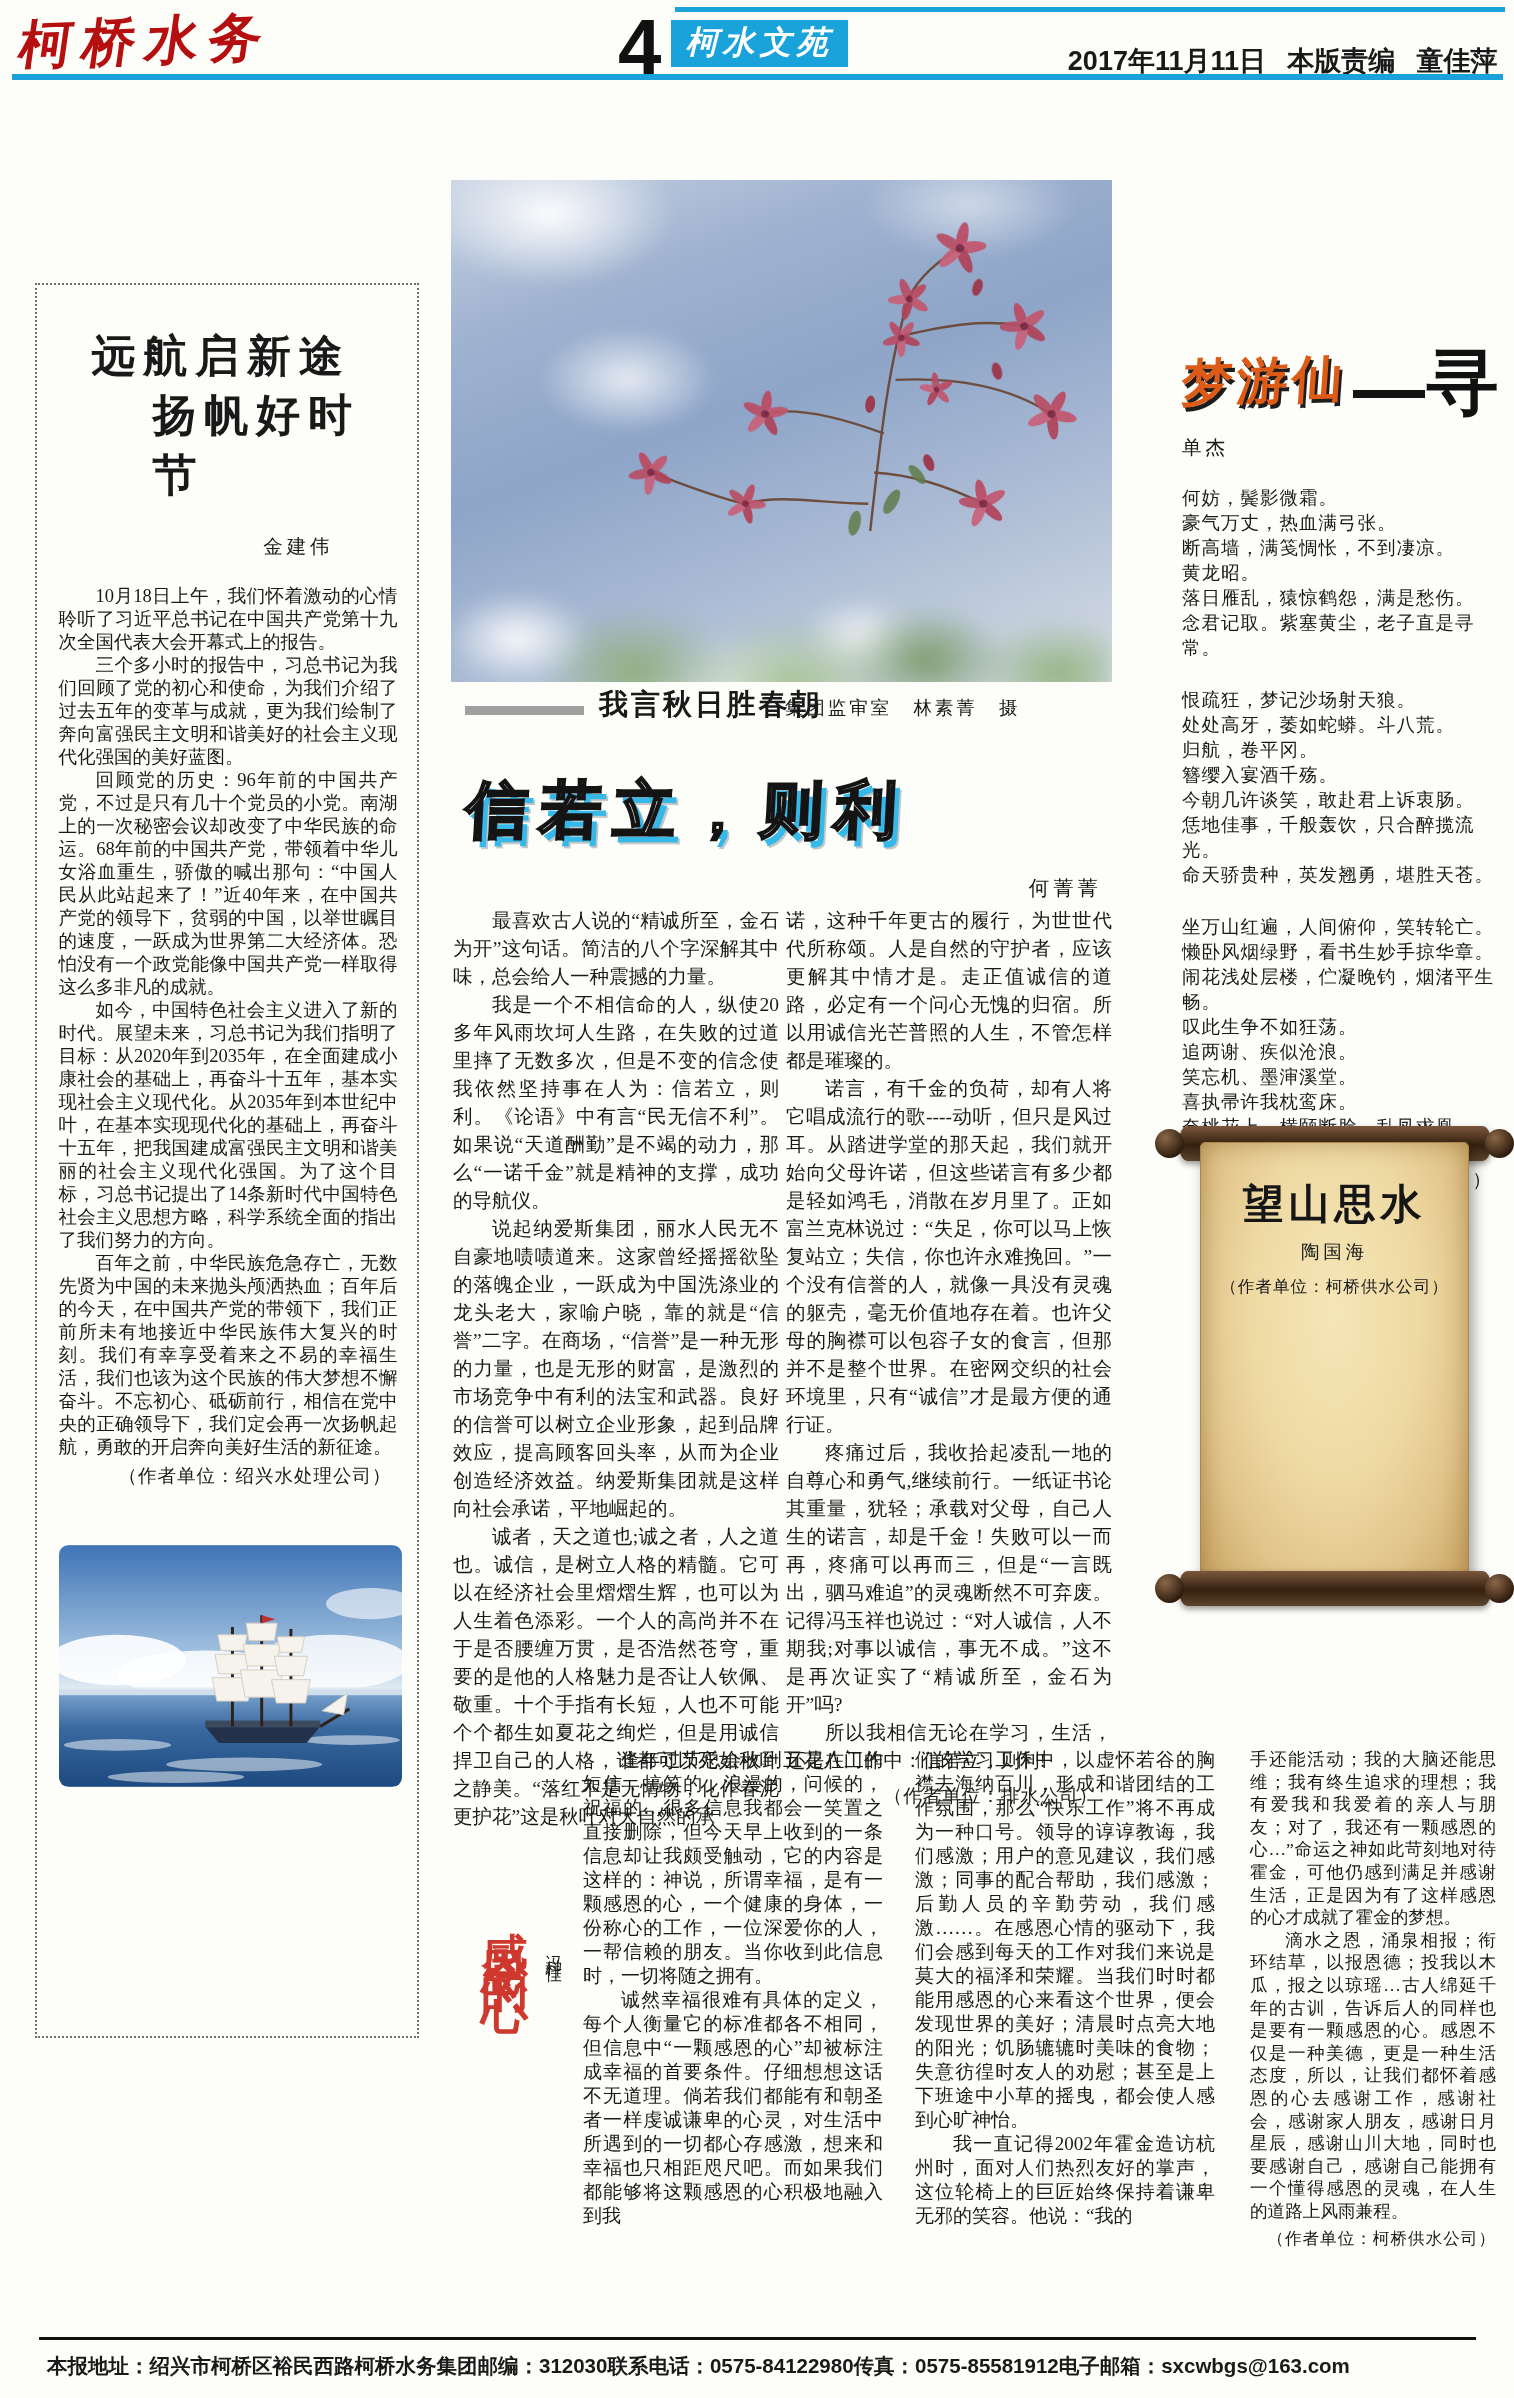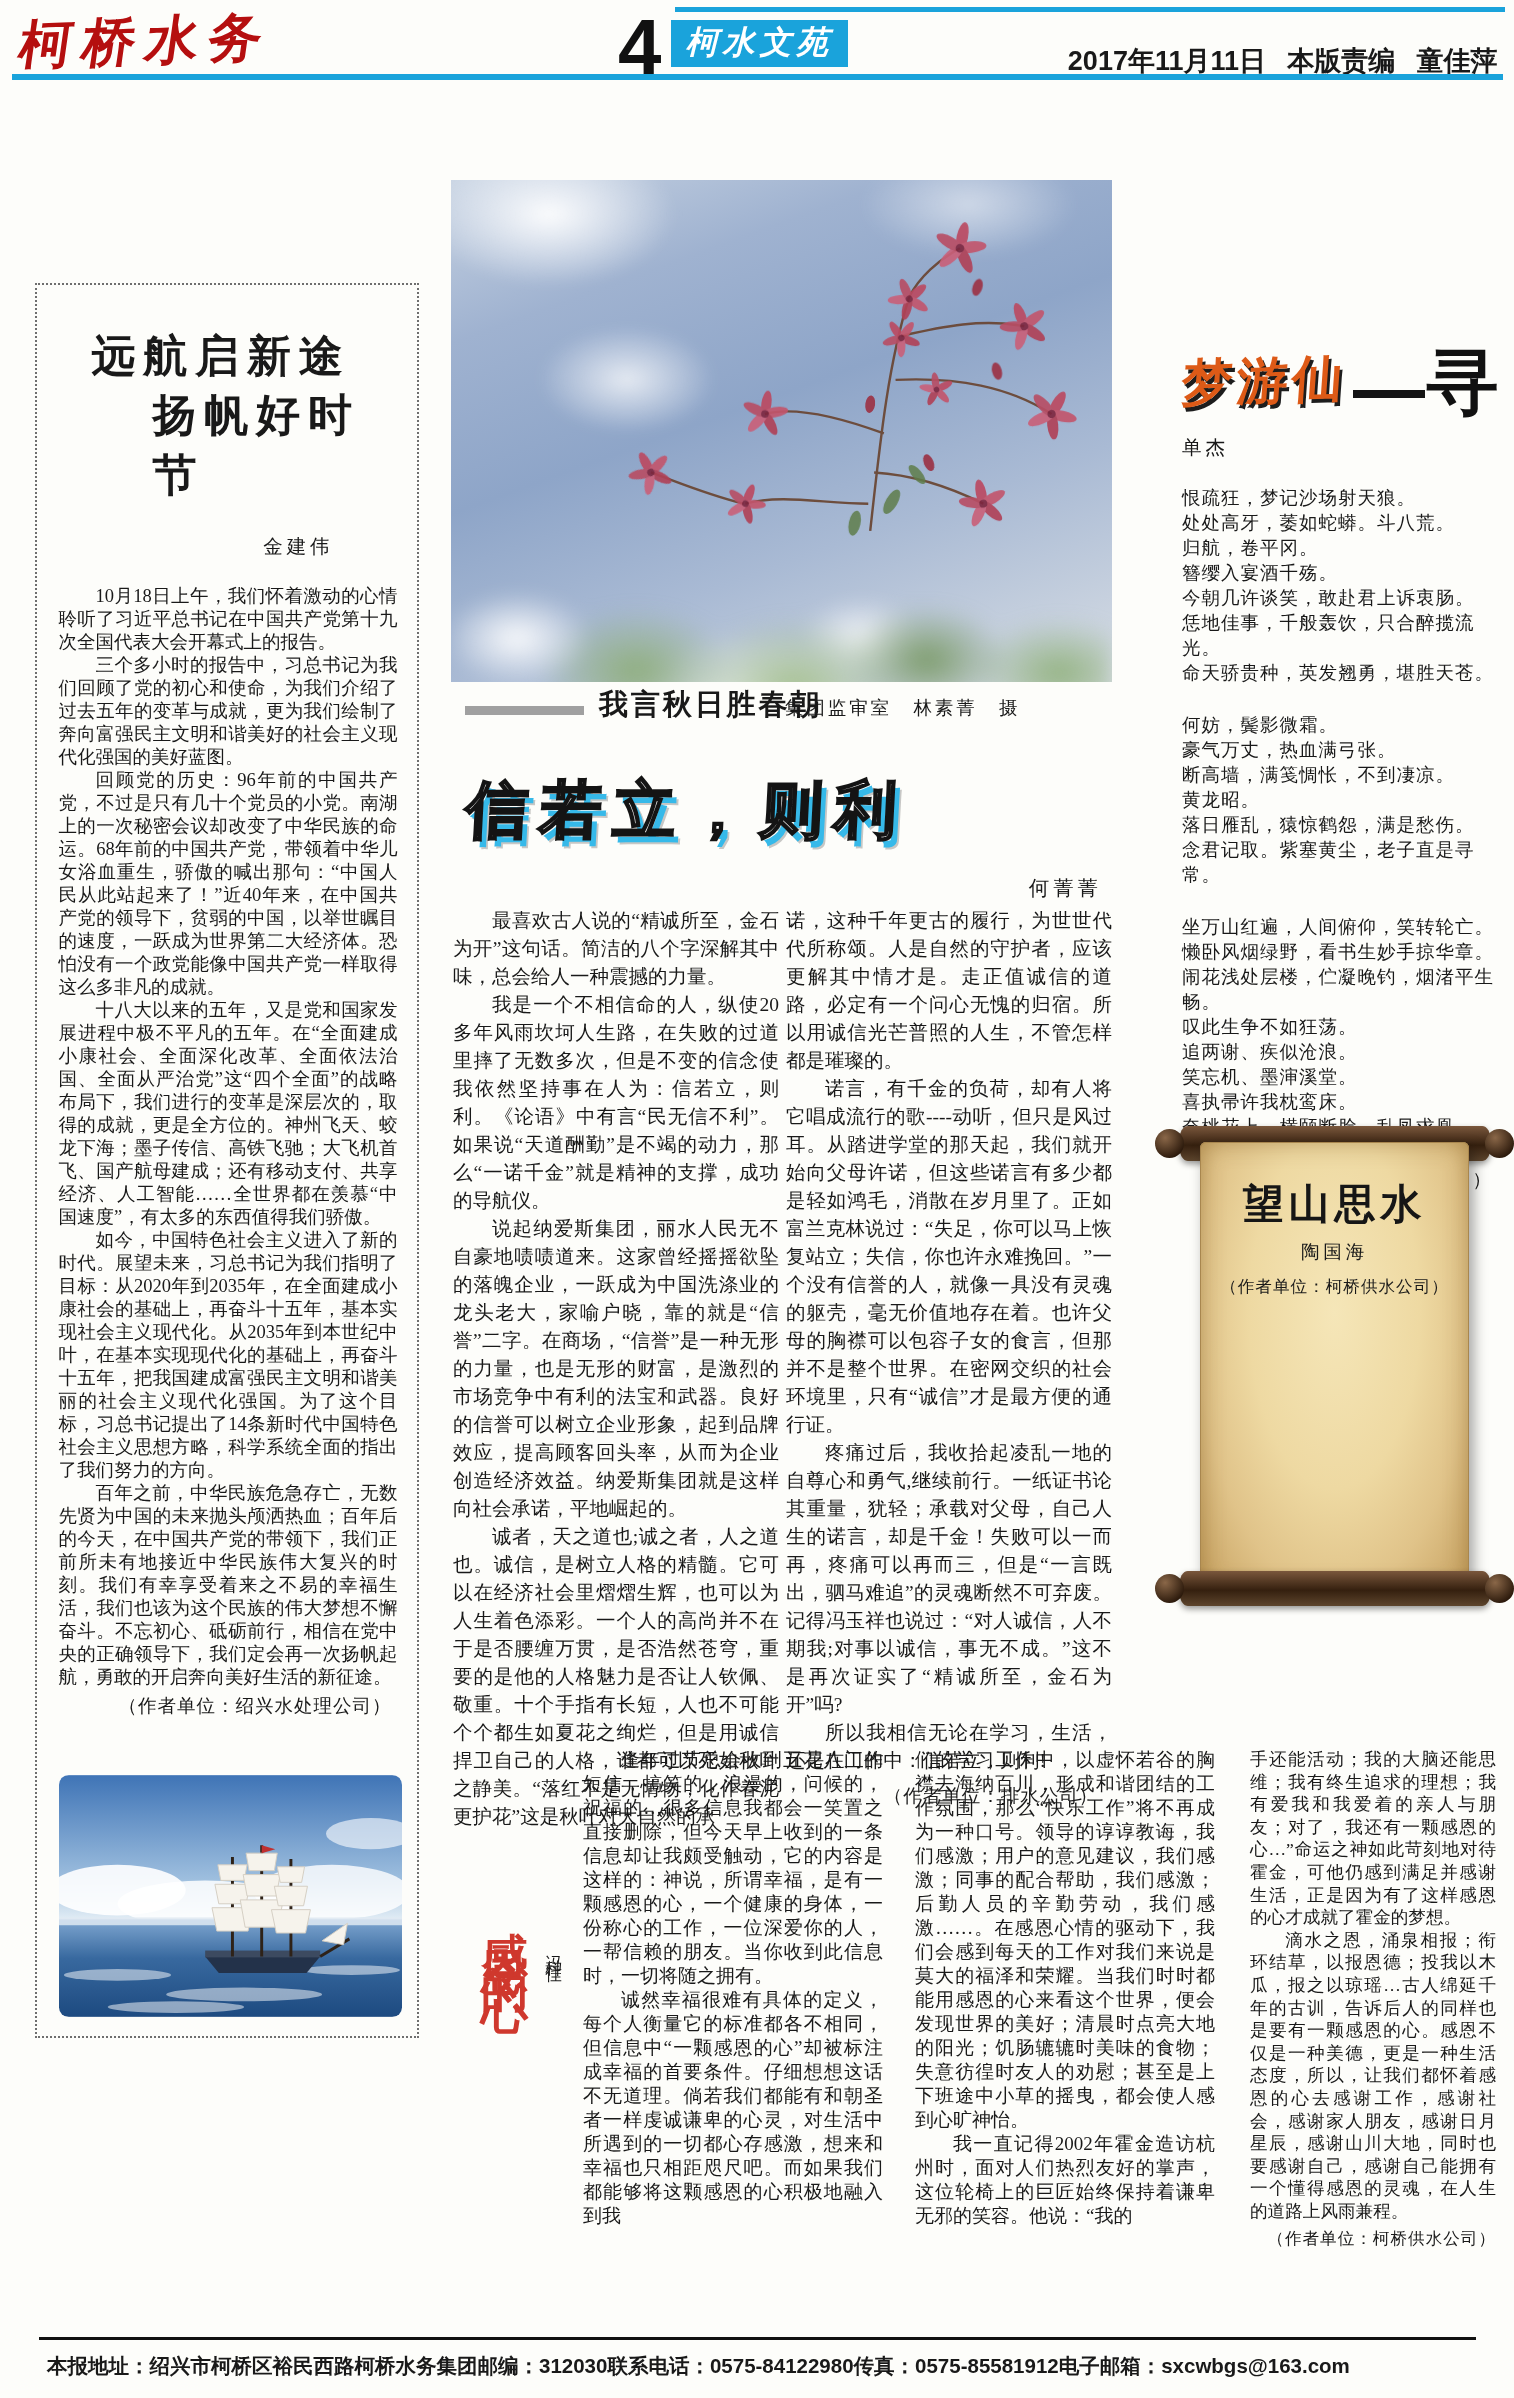--- a/index.html
+++ b/index.html
@@ -164,21 +164,20 @@
   <section class="left-box">
     <h2 class="la-title">
       <span class="l1">远航启新途</span>
       <span class="l2">扬帆好时节</span>
     </h2>
     <div class="la-author">金建伟</div>
     <div class="la-body">
       <p>10月18日上午，我们怀着激动的心情聆听了习近平总书记在中国共产党第十九次全国代表大会开幕式上的报告。</p>
       <p>三个多小时的报告中，习总书记为我们回顾了党的初心和使命，为我们介绍了过去五年的变革与成就，更为我们绘制了奔向富强民主文明和谐美好的社会主义现代化强国的美好蓝图。</p>
       <p>回顾党的历史：96年前的中国共产党，不过是只有几十个党员的小党。南湖上的一次秘密会议却改变了中华民族的命运。68年前的中国共产党，带领着中华儿女浴血重生，骄傲的喊出那句：“中国人民从此站起来了！”近40年来，在中国共产党的领导下，贫弱的中国，以举世瞩目的速度，一跃成为世界第二大经济体。恐怕没有一个政党能像中国共产党一样取得这么多非凡的成就。</p>
-      <p>十八大以来的五年，又是党和国家发展进程中极不平凡的五年。在“全面建成小康社会、全面深化改革、全面依法治国、全面从严治党”这“四个全面”的战略布局下，我们进行的变革是深层次的，取得的成就，更是全方位的。神州飞天、蛟龙下海；墨子传信、高铁飞驰；大飞机首飞、国产航母建成；还有移动支付、共享经济、人工智能……全世界都在羡慕“中国速度”，有太多的东西值得我们骄傲。</p>
       <p>如今，中国特色社会主义进入了新的时代。展望未来，习总书记为我们指明了目标：从2020年到2035年，在全面建成小康社会的基础上，再奋斗十五年，基本实现社会主义现代化。从2035年到本世纪中叶，在基本实现现代化的基础上，再奋斗十五年，把我国建成富强民主文明和谐美丽的社会主义现代化强国。为了这个目标，习总书记提出了14条新时代中国特色社会主义思想方略，科学系统全面的指出了我们努力的方向。</p>
       <p>百年之前，中华民族危急存亡，无数先贤为中国的未来抛头颅洒热血；百年后的今天，在中国共产党的带领下，我们正前所未有地接近中华民族伟大复兴的时刻。我们有幸享受着来之不易的幸福生活，我们也该为这个民族的伟大梦想不懈奋斗。不忘初心、砥砺前行，相信在党中央的正确领导下，我们定会再一次扬帆起航，勇敢的开启奔向美好生活的新征途。</p>
     </div>
     <div class="signature la-sign">（作者单位：绍兴水处理公司）</div>
 
     <div class="ship-img">
       <svg width="343" height="242" viewBox="0 0 352 248">
         <defs>
           <linearGradient id="sky" x1="0" y1="0" x2="0" y2="1">
             <stop offset="0" stop-color="#3f74b6"></stop>
@@ -304,33 +303,33 @@
   </section>
 
   <section class="poem">
     <div class="poem-title-row">
       <span class="poem-title-brush">梦游仙</span>
       <span class="poem-title-dash"></span>
       <span class="poem-title-suffix">寻</span>
     </div>
     <div class="poem-author">单杰</div>
     <div class="poem-stanzas">
+      <div class="poem-stanza lines">何妨，鬓影微霜。
+豪气万丈，热血满弓张。
+断高墙，满笺惆怅，不到凄凉。
+黄龙昭。
+落日雁乱，猿惊鹤怨，满是愁伤。
+念君记取。紫塞黄尘，老子直是寻常。</div>
       <div class="poem-stanza lines">恨疏狂，梦记沙场射天狼。
 处处高牙，萎如蛇蟒。斗八荒。
 归航，卷平冈。
 簪缨入宴酒千殇。
 今朝几许谈笑，敢赴君上诉衷肠。
 恁地佳事，千般轰饮，只合醉揽流光。
 命天骄贵种，英发翘勇，堪胜天苍。</div>
-      <div class="poem-stanza lines">何妨，鬓影微霜。
-豪气万丈，热血满弓张。
-断高墙，满笺惆怅，不到凄凉。
-黄龙昭。
-落日雁乱，猿惊鹤怨，满是愁伤。
-念君记取。紫塞黄尘，老子直是寻常。</div>
       <div class="poem-stanza lines">坐万山红遍，人间俯仰，笑转轮亡。
 懒卧风烟绿野，看书生妙手掠华章。
 闹花浅处层楼，伫凝晚钓，烟渚平生畅。
 叹此生争不如狂荡。
 追两谢、疾似沧浪。
 笑忘机、墨渖溪堂。
 喜执帚许我枕鸾床。
 奈桃花上，横颐断脸，乱凤求凰。</div>
     </div>
     <div class="signature poem-sign">（作者单位：恒通水务建设公司）</div>

